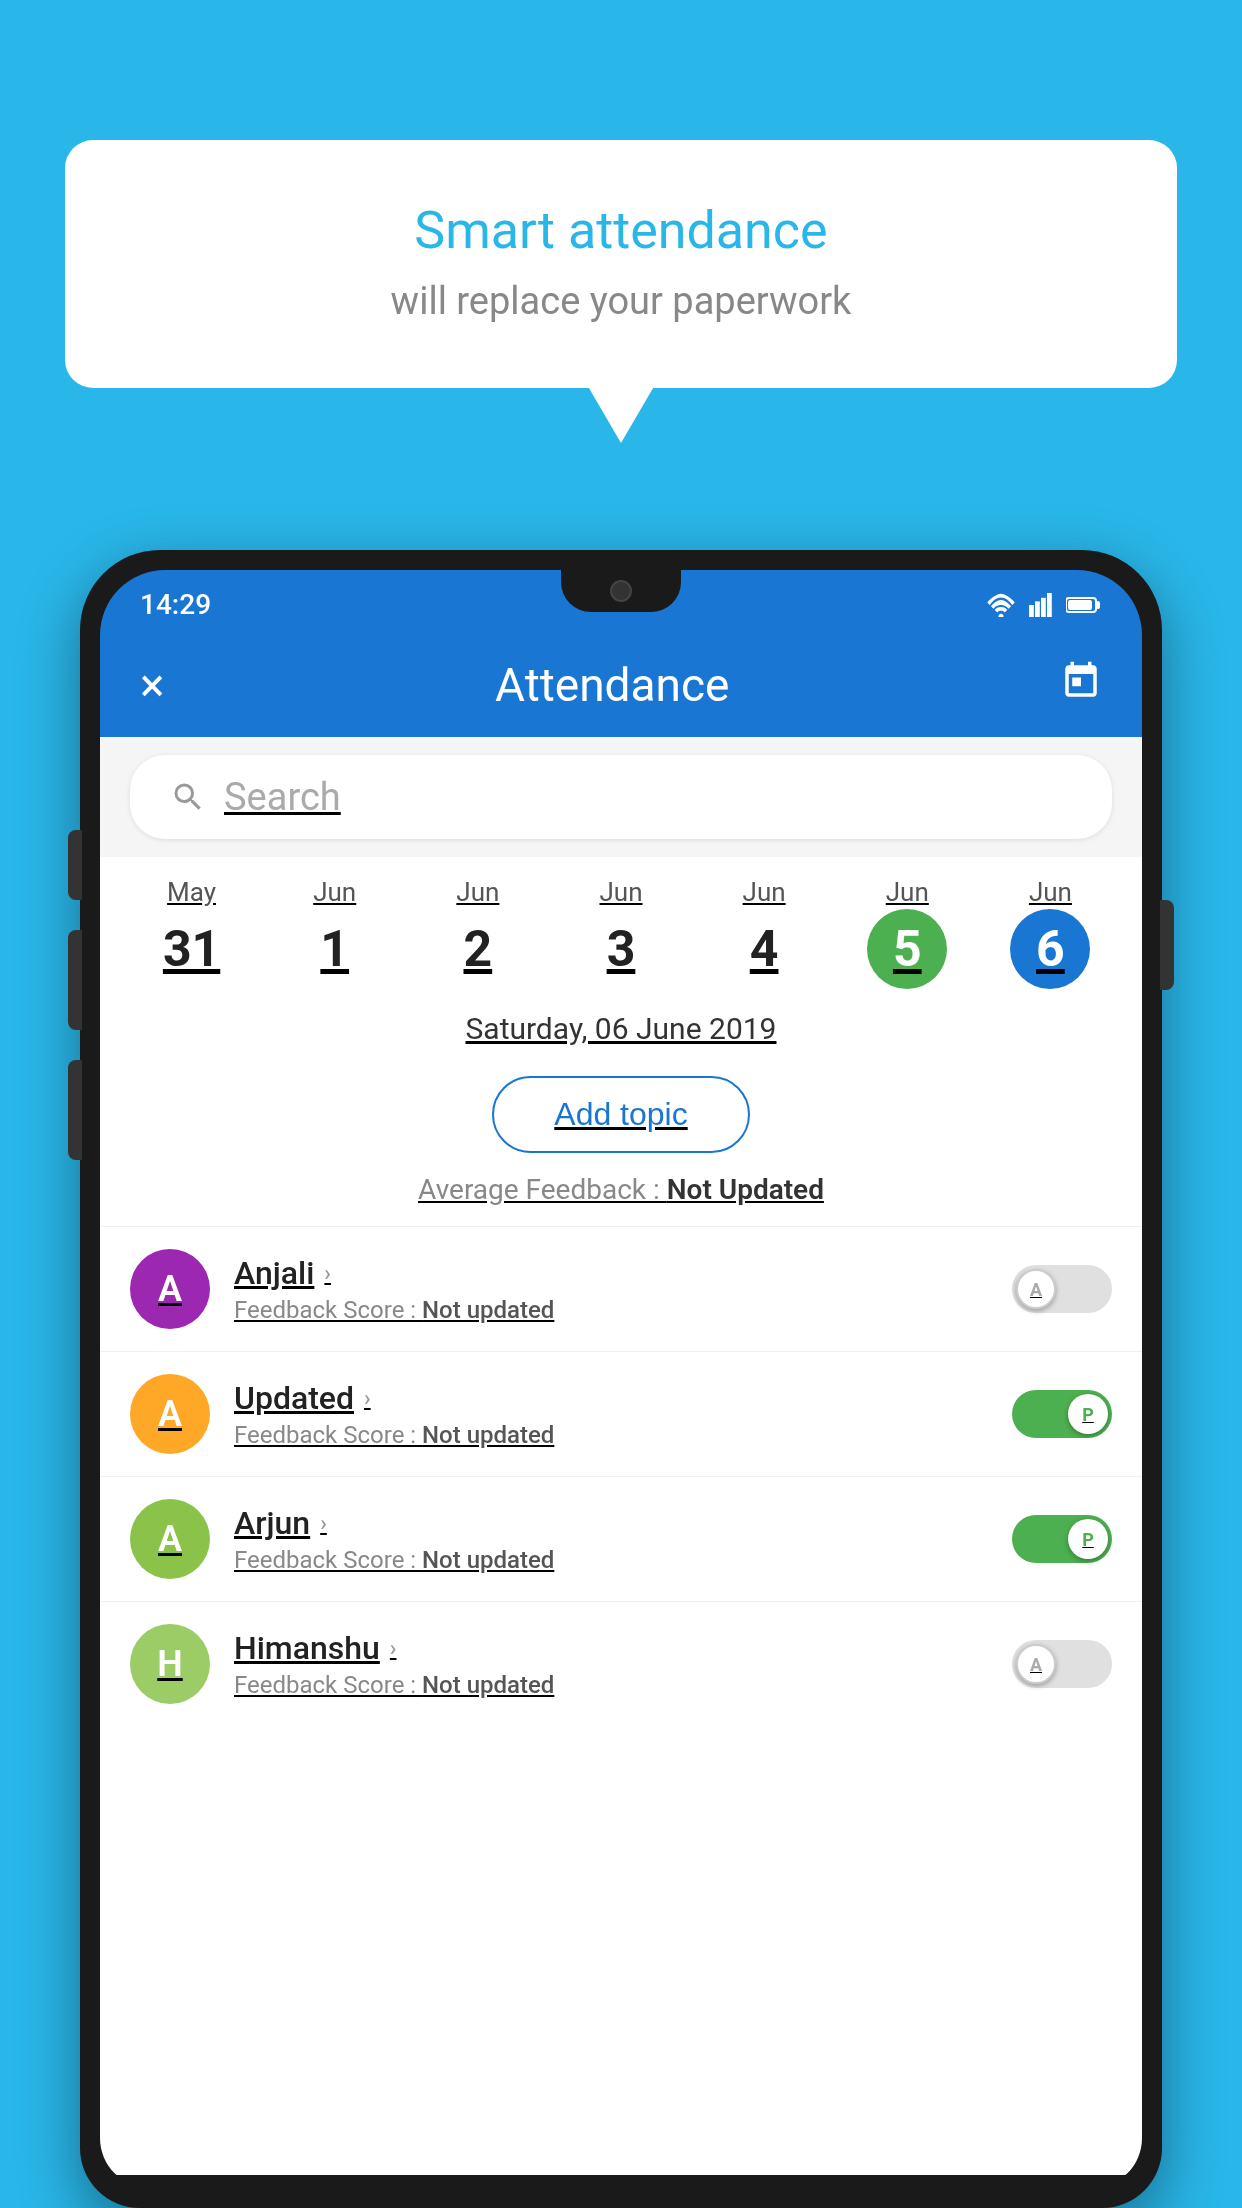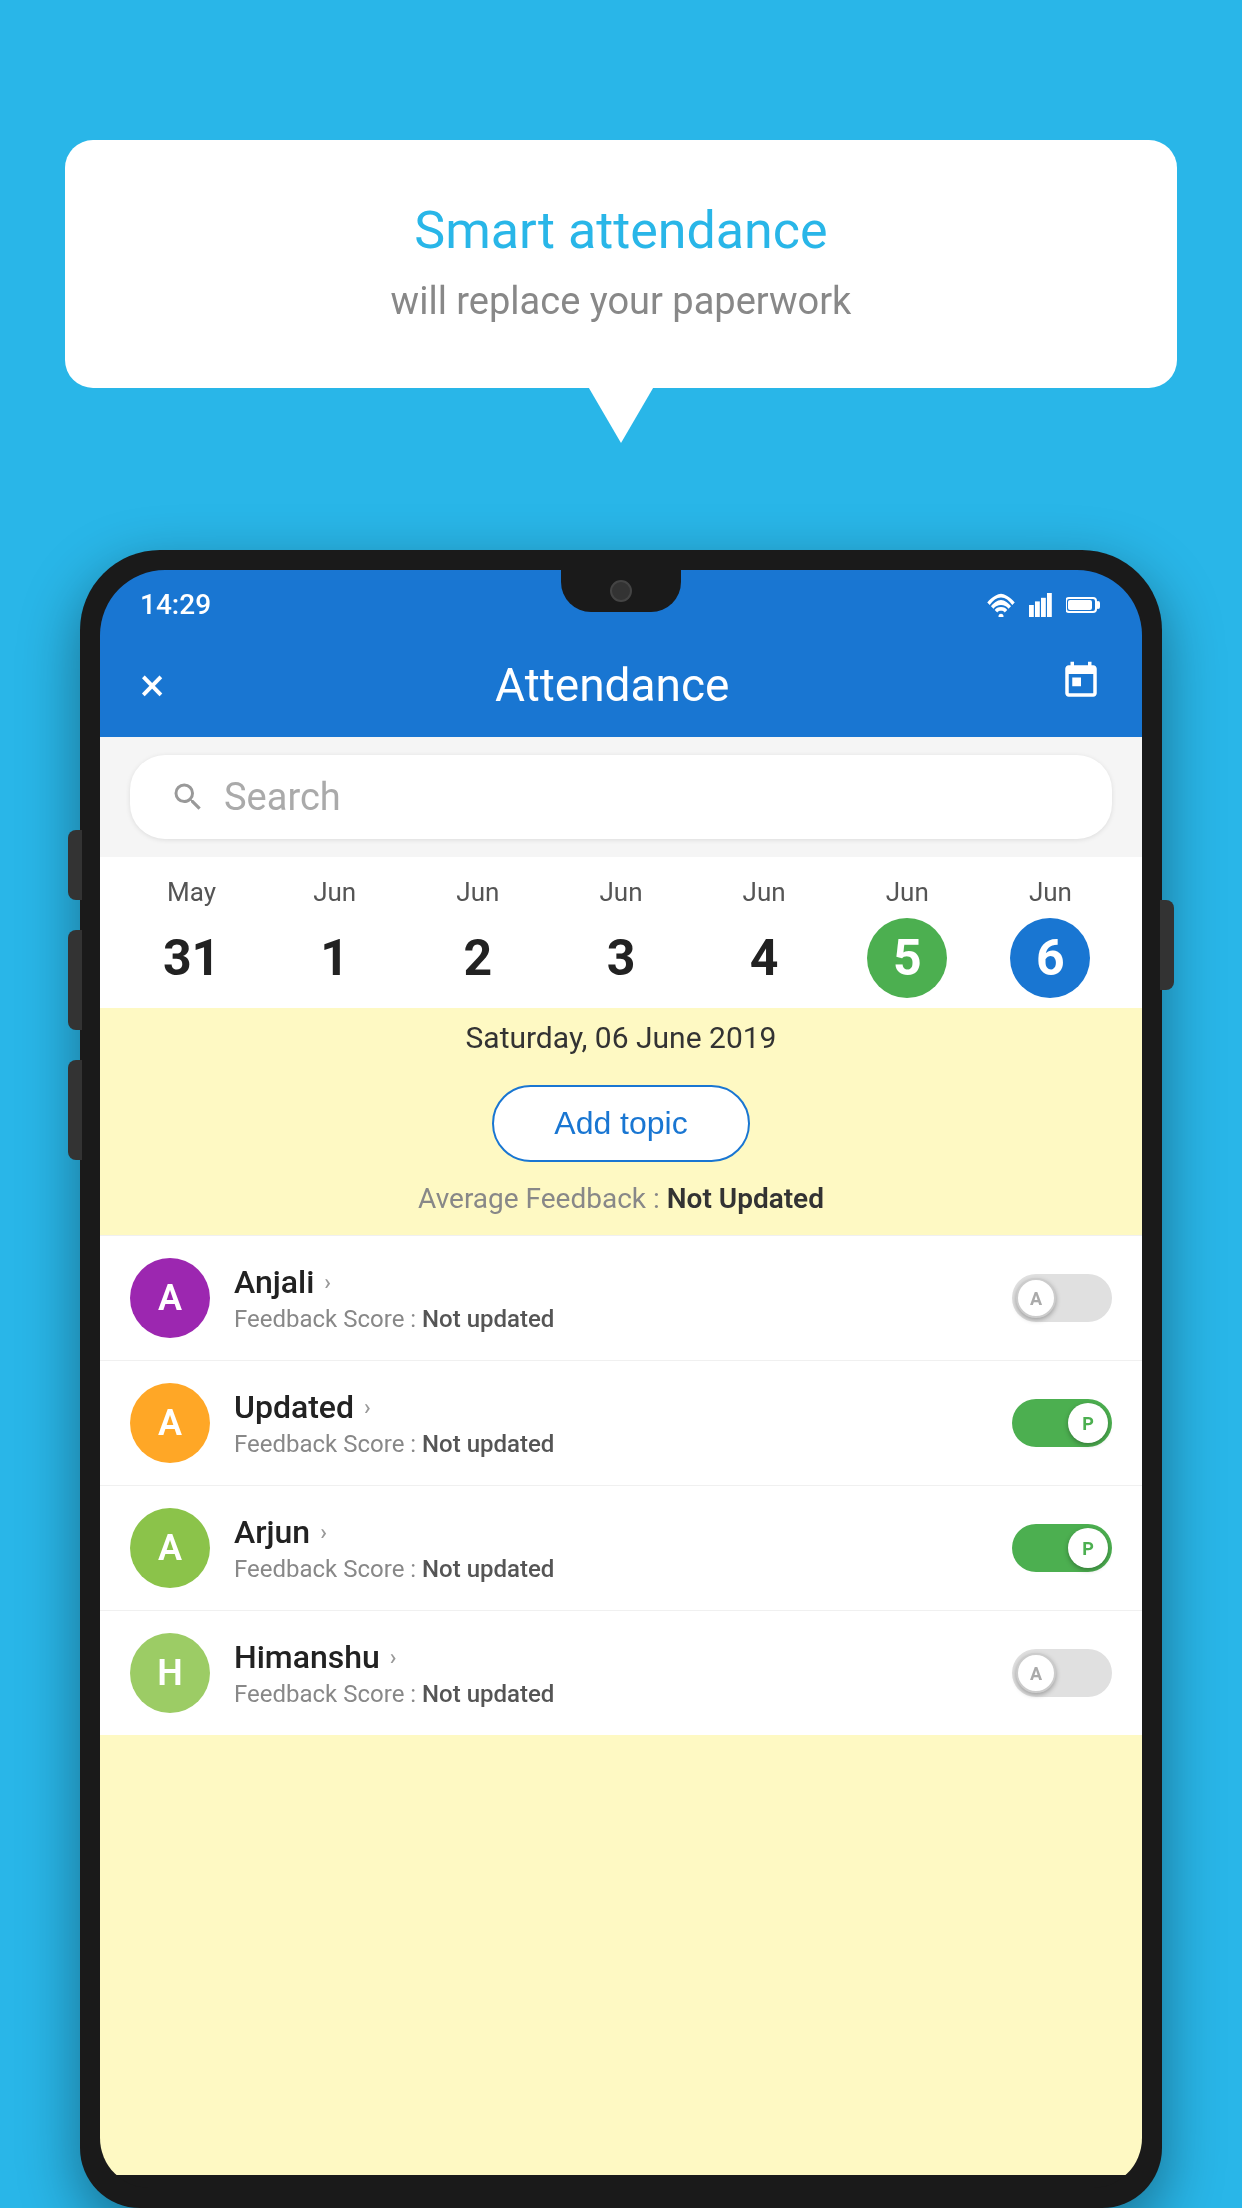--- a/index.html
+++ b/index.html
@@ -132,23 +132,24 @@
       font-size: 46px;
       cursor: pointer;
     }
     .app-bar-calendar {
       color: white;
       font-size: 38px;
     }
 
     
     .screen-content {
-      background: #fef9c3;
+      background: #ffffff;
       height: calc(100% - 180px);
       overflow: hidden;
+      text-decoration: underline;
     }
 
     
     .search-bar {
       padding: 18px 30px;
       background: #f5f5f5;
     }
     .search-input-container {
       background: white;
       border-radius: 35px;
@@ -168,21 +169,21 @@
       display: flex;
       padding: 20px 20px 10px;
       gap: 0;
       background: white;
     }
     .date-item {
       flex: 1;
       display: flex;
       flex-direction: column;
       align-items: center;
-      gap: 11px;
+      gap: 2px;
     }
     .date-month {
       font-size: 26px;
       color: #555;
     }
     .date-day {
       font-size: 50px;
       font-weight: 700;
       color: #222;
       width: 80px;

